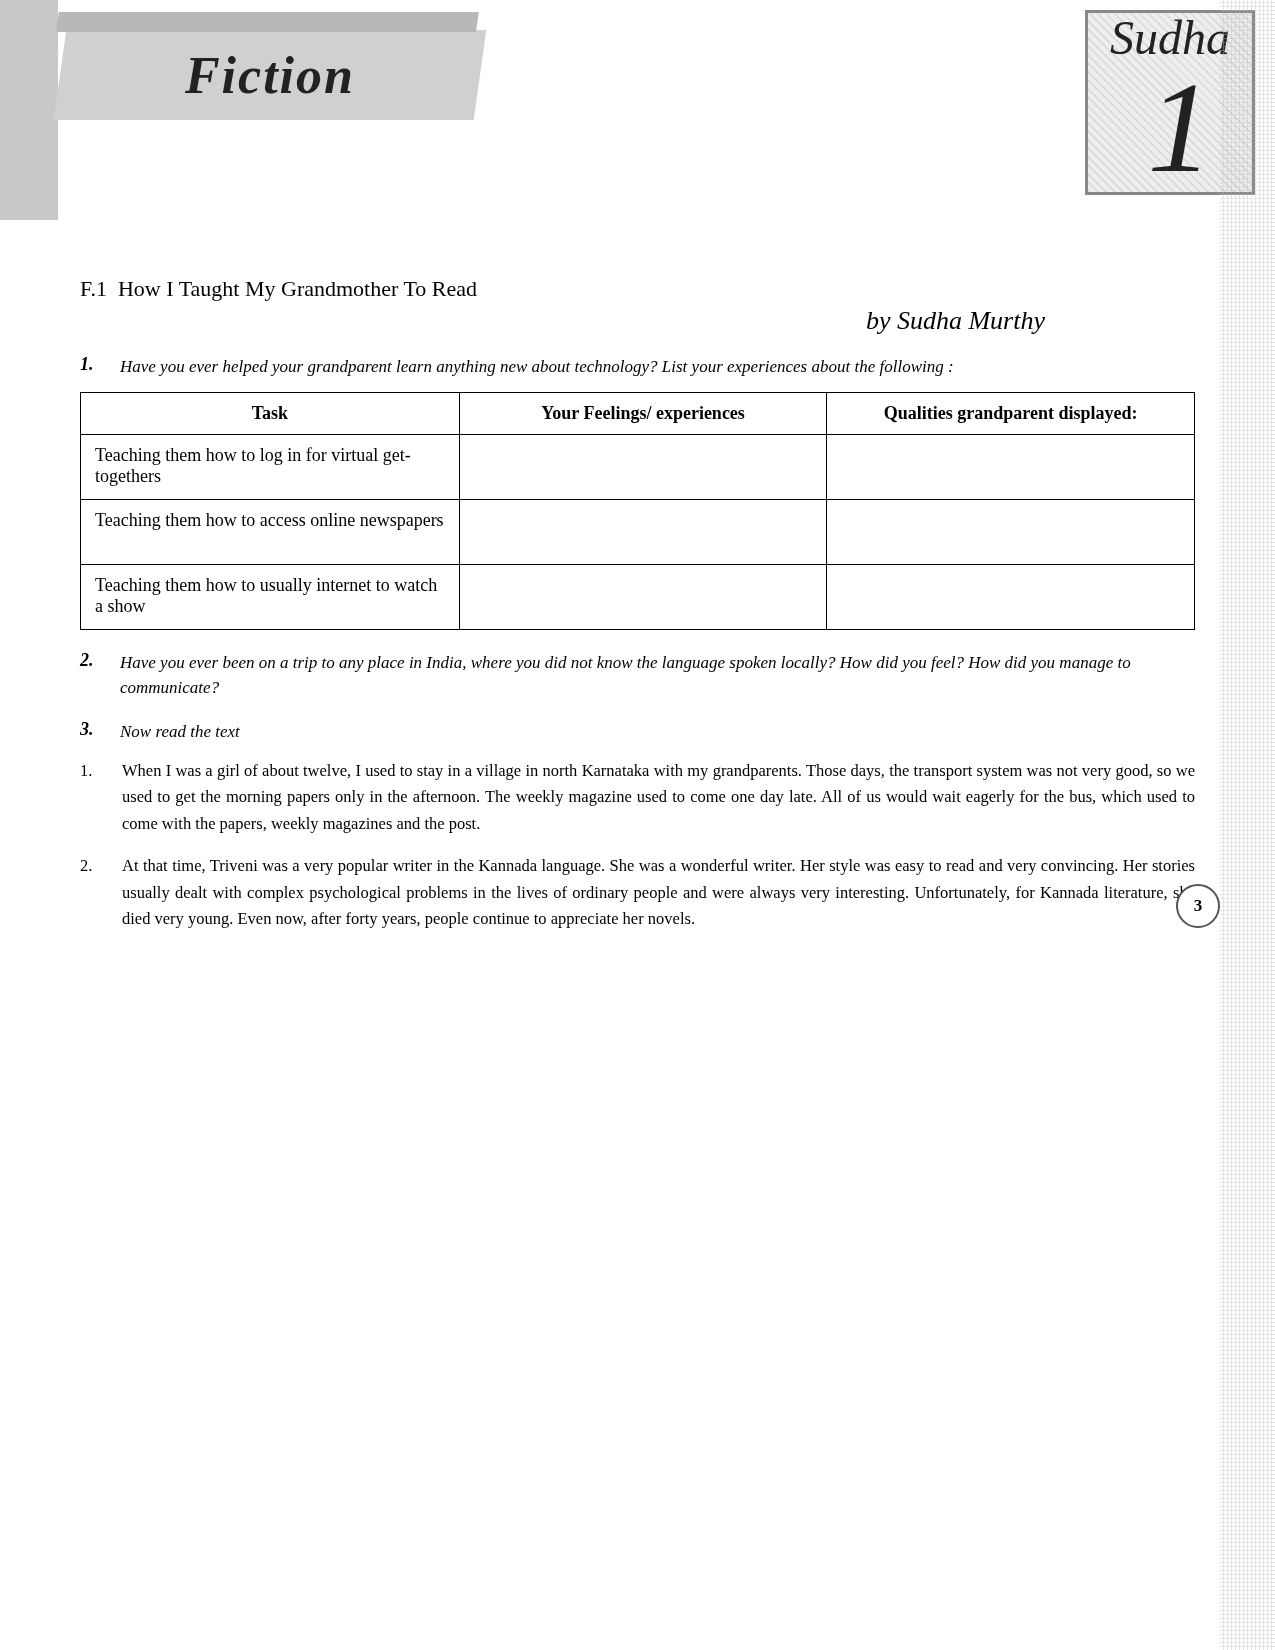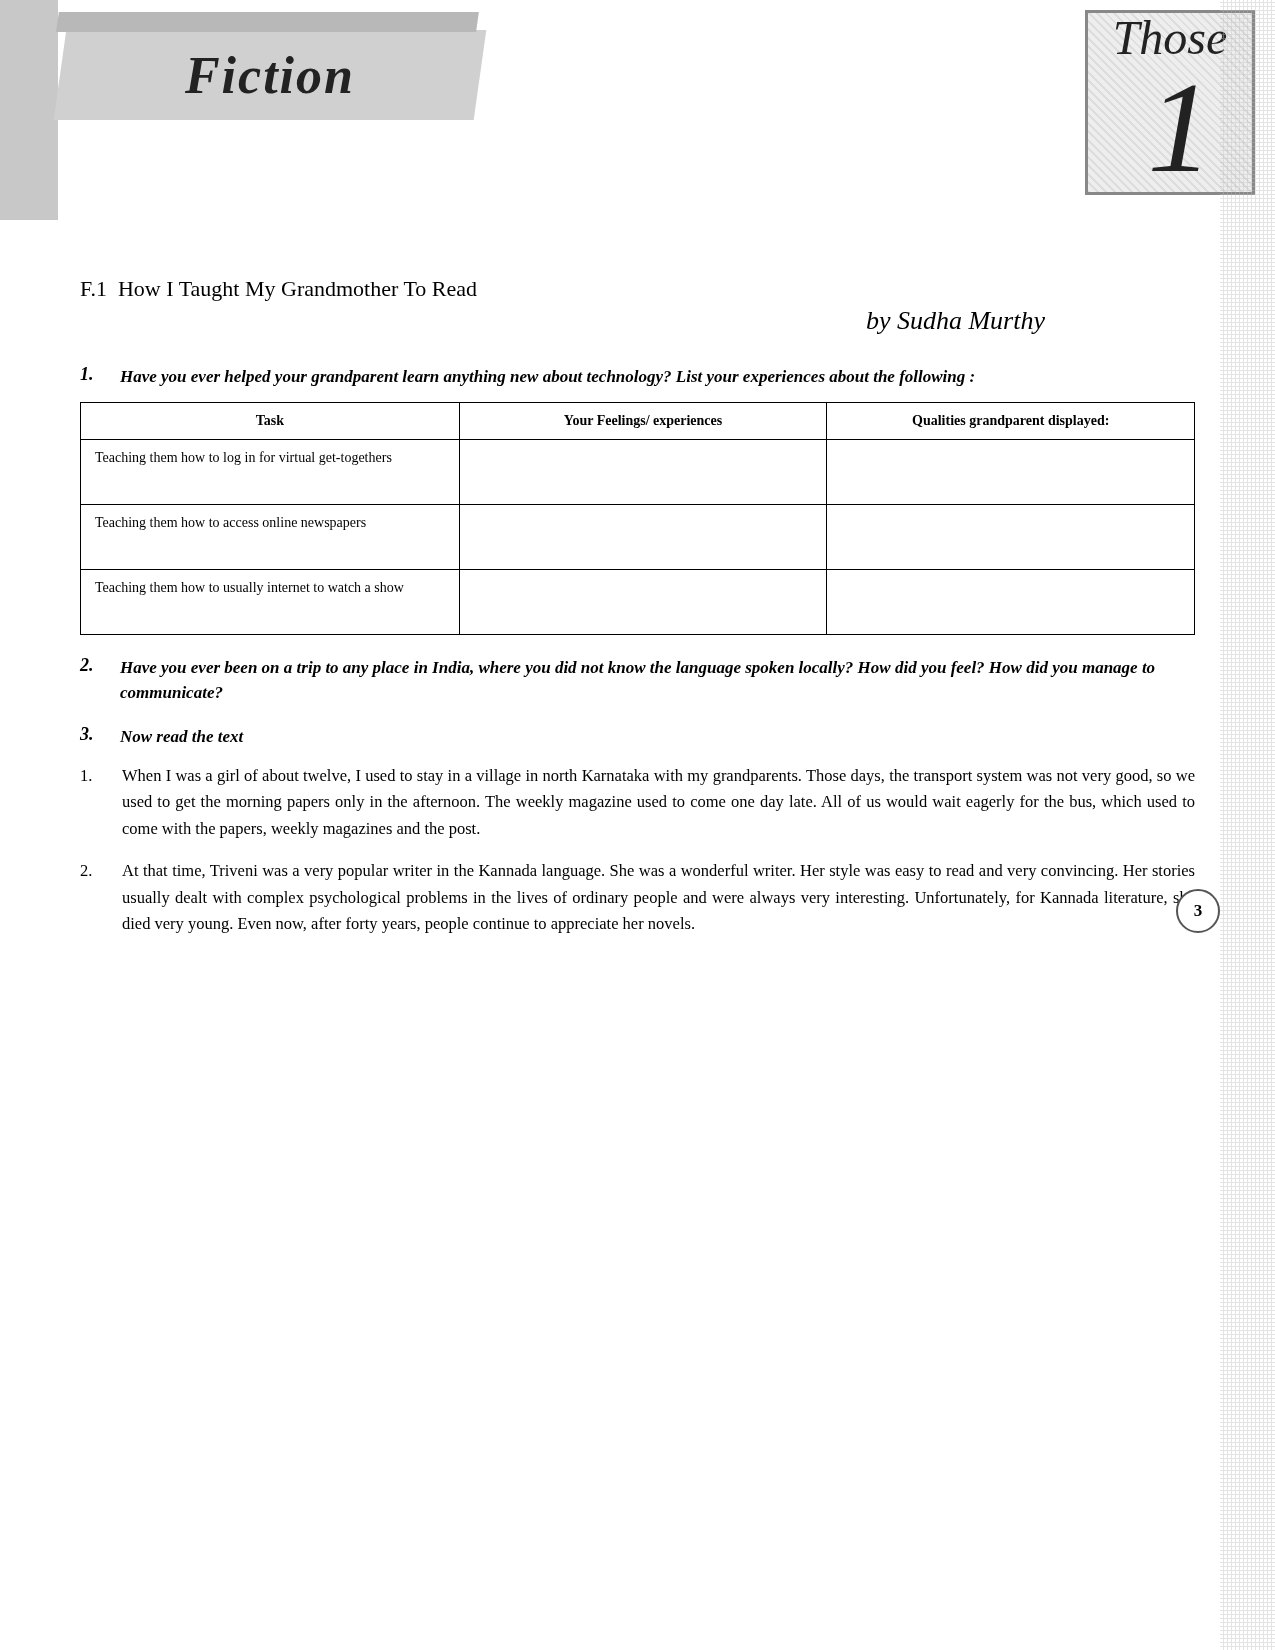--- a/index.html
+++ b/index.html
@@ -109,21 +109,21 @@
       margin-bottom: 4px;
       color: #000;
       margin-top: 36px;
     }
 
     .author-line {
       font-family: 'Brush Script MT', cursive, 'Times New Roman', serif;
       font-size: 26px;
       font-style: italic;
       text-align: right;
-      margin-bottom: 28px;
+      margin-bottom: 18px;
       margin-right: 150px;
       color: #000;
     }
 
     
     .question {
       margin-bottom: 18px;
     }
 
     .question-header {
@@ -132,31 +132,31 @@
       margin-bottom: 12px;
     }
     .question-number {
       font-size: 18px;
       font-weight: bold;
       font-style: italic;
       min-width: 24px;
     }
     .question-text {
       font-size: 17px;
-      font-weight: bold;
+      font-weight: normal;
       font-style: italic;
       line-height: 1.5;
     }
 
     
     .activity-table {
       width: 100%;
       border-collapse: collapse;
       margin-bottom: 20px;
-      font-size: 14px;
+      font-size: 18px;
     }
     .activity-table th, .activity-table td {
       border: 1.5px solid #000;
       padding: 10px 14px;
       vertical-align: top;
     }
     .activity-table th {
       font-weight: bold;
       background: #fff;
     }
@@ -245,21 +245,21 @@
 <div class="header-area">
 
   <div class="left-side-bar"></div>
 
   <div class="fiction-banner">
     <span class="fiction-text">Fiction</span>
   </div>
 
   <div class="unit-number-box">
     <div style="text-align:center; line-height:1;">
-      <div class="unit-text">Those</div>
+      <div class="unit-text">Sudha</div>
       <div class="unit-number">1</div>
     </div>
   </div>
 </div>
 
 <div class="main-content">
 
   <div class="section-title">
     <span>F.1</span>&nbsp;&nbsp;<span>How I Taught My Grandmother To Read</span>
   </div>

